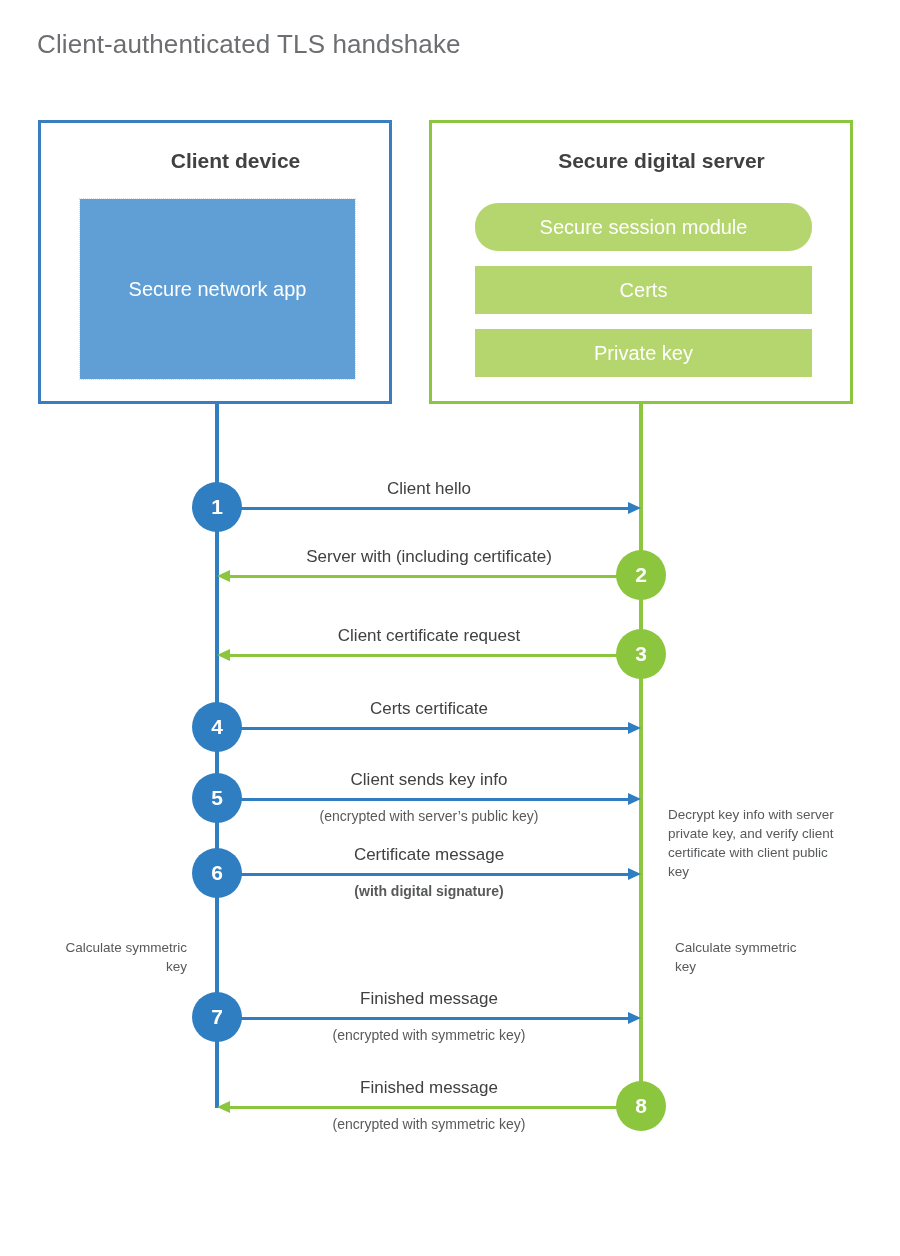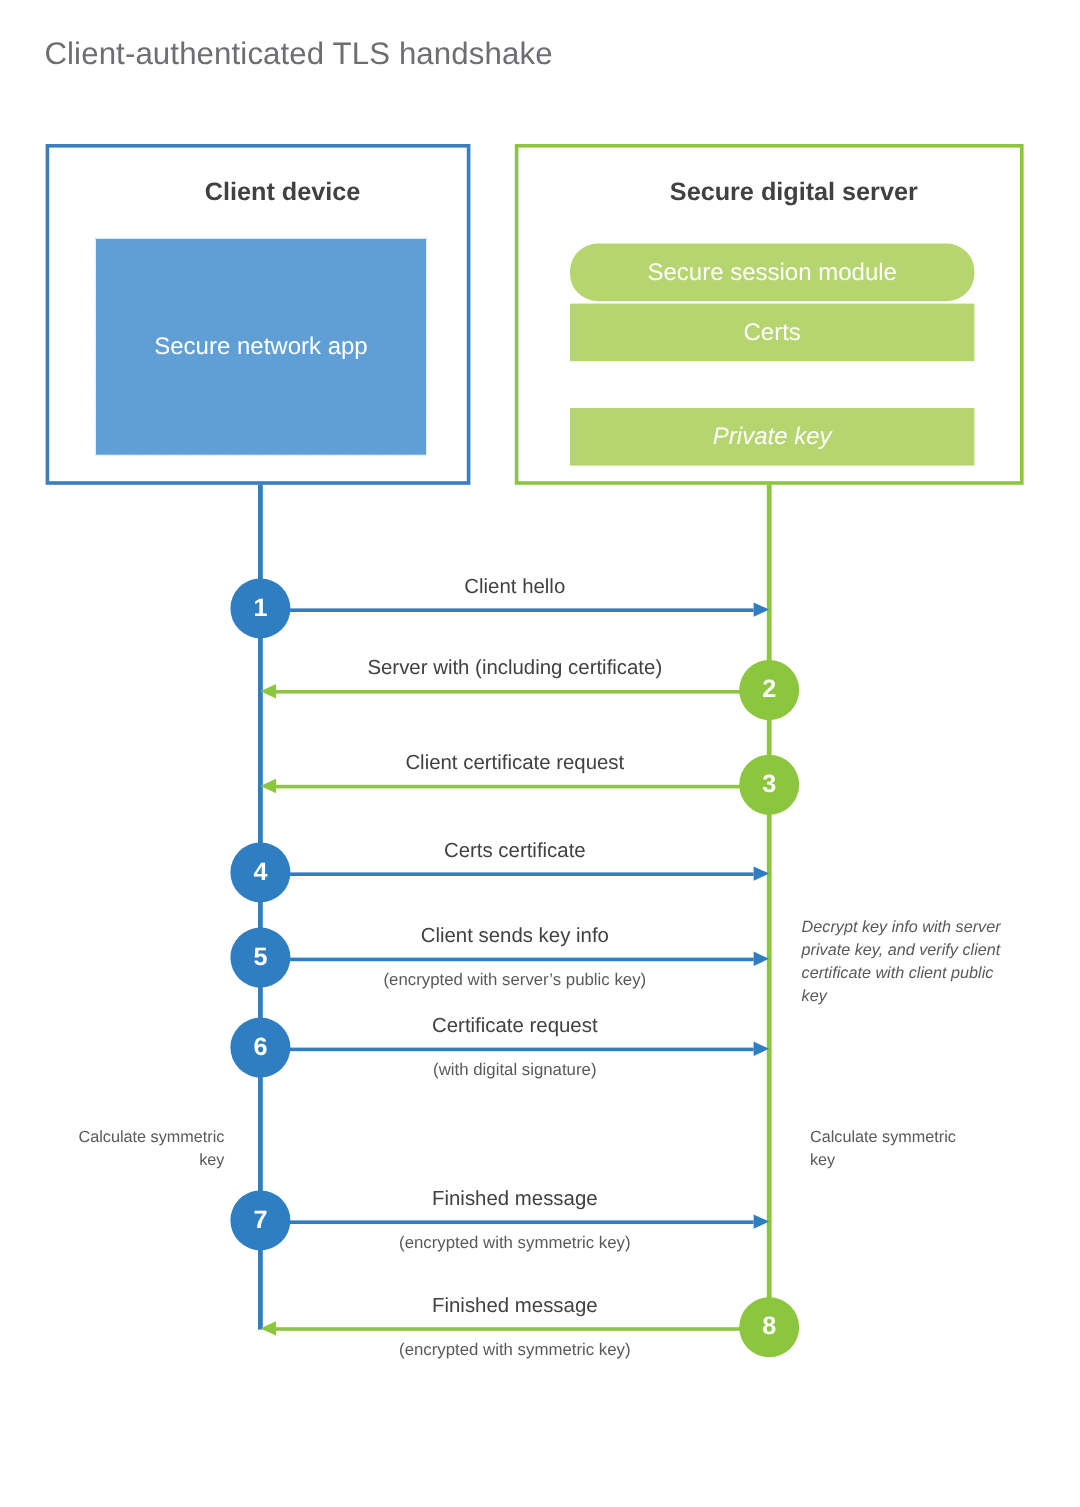--- a/index.html
+++ b/index.html
@@ -91,22 +91,22 @@
     height: 48px;
     background: #b5d66e;
     display: flex;
     align-items: center;
     justify-content: center;
     color: #ffffff;
     font-size: 20px;
     box-sizing: border-box;
   }
   .server-bar.b1 { top: 80px; border-radius: 23px; }
-  .server-bar.b2 { top: 130px; }
-  .server-bar.b3 { top: 217px; font-style: italic; }
+  .server-bar.b2 { top: 143px; }
+  .server-bar.b3 { top: 206px; }
 
   
   .lifeline {
     position: absolute;
     width: 4px;
   }
   .lifeline.client { left: 215px; top: 404px; height: 704px; background: #2f7ec2; }
   .lifeline.server { left: 639px; top: 404px; height: 704px; background: #8cc63e; }
 
   
@@ -231,39 +231,39 @@
     <div class="arrowhead right blue" style="left:628px;"></div>
     <div class="step-badge blue" style="left:192px;">5</div>
     <div class="msg-label" style="left:217px; width:424px;">Client sends key info</div>
     <div class="msg-sublabel" style="left:217px; width:424px;">(encrypted with server’s public key)</div>
   </div>
 
   <div class="msg" style="left:0; top:873px;">
     <div class="msg-line blue" style="left:217px; width:411px;"></div>
     <div class="arrowhead right blue" style="left:628px;"></div>
     <div class="step-badge blue" style="left:192px;">6</div>
-    <div class="msg-label" style="left:217px; width:424px;">Certificate request</div>
-    <div class="msg-sublabel" style="left:217px; width:424px;">(with digital signature)</div>
+    <div class="msg-label" style="left:217px; width:424px;">Certificate message</div>
+    <div class="msg-sublabel" style="left:217px; width:424px;font-weight:bold;">(with digital signature)</div>
   </div>
 
   <div class="msg" style="left:0; top:1017px;">
     <div class="msg-line blue" style="left:217px; width:411px;"></div>
     <div class="arrowhead right blue" style="left:628px;"></div>
     <div class="step-badge blue" style="left:192px;">7</div>
     <div class="msg-label" style="left:217px; width:424px;">Finished message</div>
     <div class="msg-sublabel" style="left:217px; width:424px;">(encrypted with symmetric key)</div>
   </div>
 
   <div class="msg" style="left:0; top:1106px;">
     <div class="msg-line green" style="left:230px; width:411px;"></div>
     <div class="arrowhead left green" style="left:217px;"></div>
     <div class="step-badge green" style="left:616px;">8</div>
     <div class="msg-label" style="left:217px; width:424px;">Finished message</div>
     <div class="msg-sublabel" style="left:217px; width:424px;">(encrypted with symmetric key)</div>
   </div>
 
-  <div class="side-note right-note" style="left:668px; top:763px; width:170px;font-style:italic;">Decrypt key info with server private key, and verify client certificate with client public key</div>
+  <div class="side-note right-note" style="left:668px; top:805px; width:170px;">Decrypt key info with server private key, and verify client certificate with client public key</div>
 
   <div class="side-note left-note" style="left:55px; top:938px; width:132px;">Calculate symmetric key</div>
 
   <div class="side-note right-note" style="left:675px; top:938px; width:140px;">Calculate symmetric key</div>
 
 </div>
 
 </body></html>

